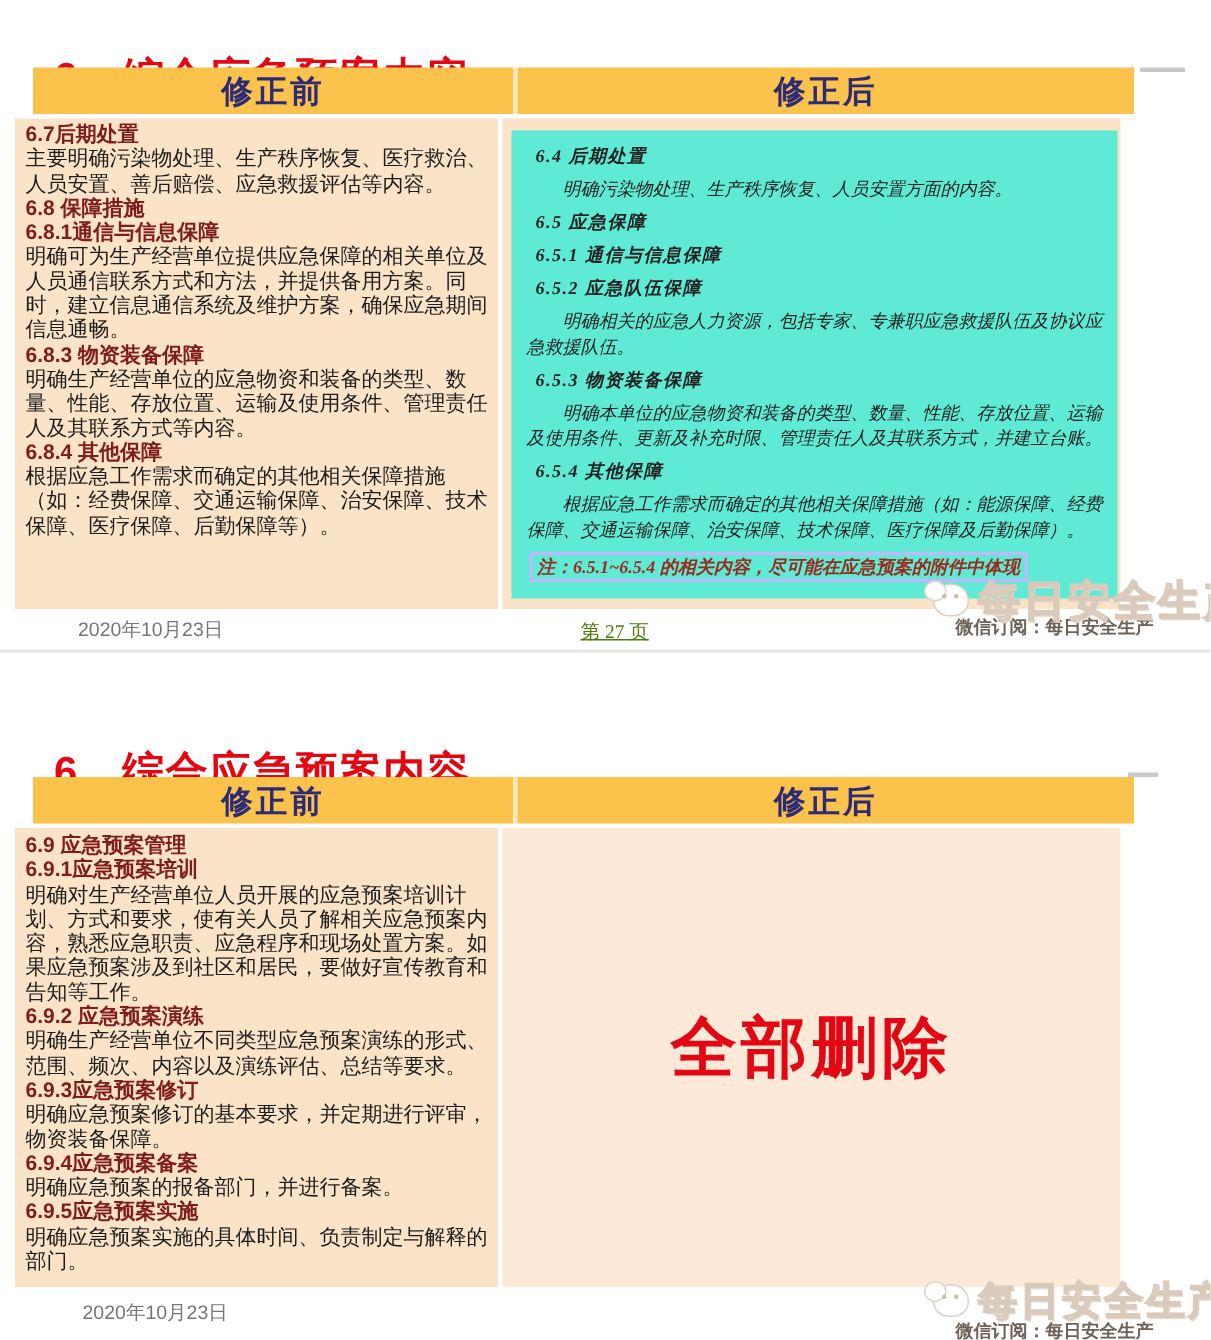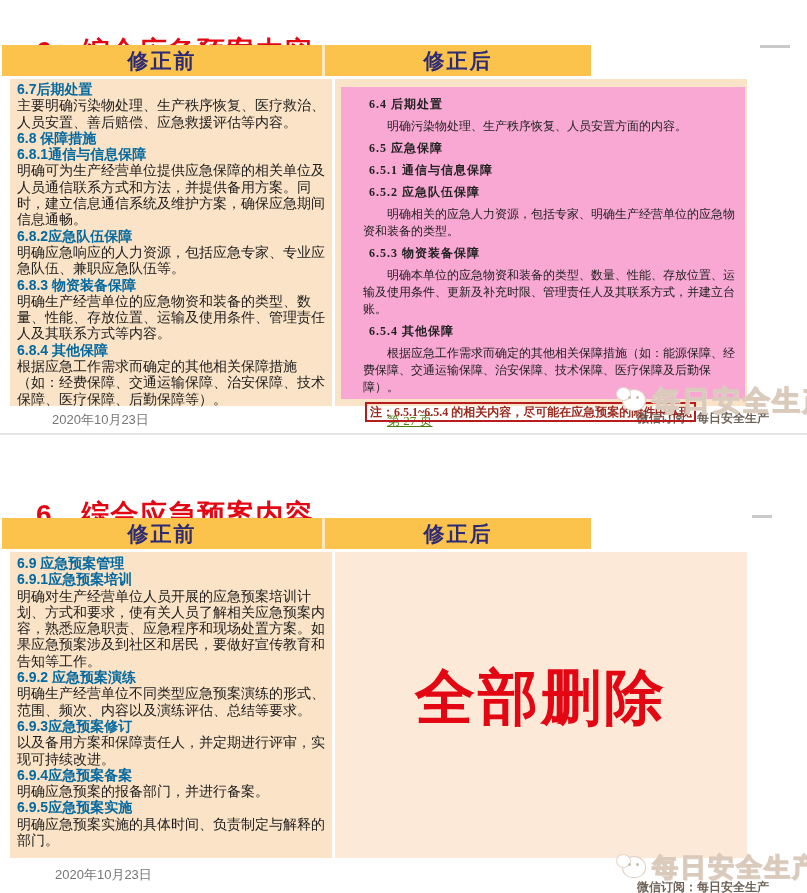--- a/index.html
+++ b/index.html
@@ -13,61 +13,61 @@
   #slide2{top:447px;height:446px;}
 
   .slide-title{
     position:absolute;left:36px;top:5px;
     font-size:28px;font-weight:800;letter-spacing:1px;
     color:#e30613;white-space:nowrap;margin-top:28px;
   }
   .corner-dash{position:absolute;height:3px;background:#c9c9c9;}
 
   
-  .tbl-header{position:absolute;left:2px;width:589px;height:31px;display:flex;}
+  .tbl-header{position:absolute;left:22px;width:734px;height:31px;display:flex;}
   .th-cell{
     background:#fbc24c;color:#2d2b75;
     font-size:21px;font-weight:800;letter-spacing:2px;
     display:flex;align-items:center;justify-content:center;
   }
   .th-before{width:320px;}
   .th-after{flex:1;}
   .th-gap{width:3px;background:#fde7bd;}
 
   
   .cell{position:absolute;box-sizing:border-box;}
   .cell-before{left:10px;width:322px;background:#fae3c6;padding:2px 7px 0 7px;}
   .before-text{font-size:14px;line-height:16.3px;color:#1c1c1c;font-weight:500;}
-  .before-text .sec-h{font-weight:800;color:#0369a1;}
+  .before-text .sec-h{font-weight:800;color:#7f1d1d;}
   .before-text .sec-p:empty{display:none;}
 
   .cell-after1{left:335px;width:412px;background:#fae3c6;}
   .after-inner{
     position:absolute;left:6px;right:2px;top:8px;bottom:7px;
-    background:#f9a8d4;box-sizing:border-box;
-    padding:9px 10px 2px 22px;
+    background:#5eead4;box-sizing:border-box;
+    padding:9px 10px 2px 10px;
     font-family:"Liberation Serif","DejaVu Serif",serif;
-    font-size:12px;line-height:17px;color:#222;
+    font-size:12px;line-height:17px;color:#222;font-style:italic;
   }
   .after-inner .rsec-h{font-weight:700;margin:0 0 5px 6px;letter-spacing:1px;}
   .after-inner .rsec-p{margin:0 0 5px 0;text-indent:2em;}
   .after-inner .rsec-p:empty{display:none;}
   .note-box{
     position:relative;z-index:1;margin-top:1px;margin-left:2px;
-    border:2px solid #b91c1c;display:inline-block;
+    border:2px solid #c4b5fd;display:inline-block;
     padding:0 3px;font-size:12px;line-height:16px;
     color:#9c2a1e;font-weight:700;white-space:nowrap;max-width:340px;overflow:hidden;
   }
 
   .cell-after2{
     left:335px;width:412px;background:#fce9d8;
     display:flex;align-items:center;justify-content:center;
   }
   .delete-all{
-    font-size:60px;font-weight:800;letter-spacing:3px;
+    font-size:44px;font-weight:800;letter-spacing:3px;
     color:#e30613;margin-top:-14px;
   }
 
   
   .footer-date{position:absolute;font-size:13px;font-weight:400;color:#767676;}
   .footer-page{
     position:absolute;font-family:"Liberation Serif","DejaVu Serif",serif;
     font-size:13px;color:#4d7c0f;text-decoration:underline;
   }
   .footer-sub{position:absolute;font-size:12px;font-weight:700;color:#6e6257;white-space:nowrap;text-align:right;}
@@ -115,24 +115,20 @@
         <div class="sec">
           <span class="sec-h">6.8 保障措施</span>
           
         </div>
 
         <div class="sec">
           <span class="sec-h">6.8.1通信与信息保障</span>
           <div class="sec-p">明确可为生产经营单位提供应急保障的相关单位及人员通信联系方式和方法，并提供备用方案。同时，建立信息通信系统及维护方案，确保应急期间信息通畅。</div>
         </div>
 
-        <div class="sec">
-          <span class="sec-h">6.8.2应急队伍保障</span>
-          <div class="sec-p">明确应急响应的人力资源，包括应急专家、专业应急队伍、兼职应急队伍等。</div>
-        </div>
 
         <div class="sec">
           <span class="sec-h">6.8.3 物资装备保障</span>
           <div class="sec-p">明确生产经营单位的应急物资和装备的类型、数量、性能、存放位置、运输及使用条件、管理责任人及其联系方式等内容。</div>
         </div>
 
         <div class="sec">
           <span class="sec-h">6.8.4 其他保障</span>
           <div class="sec-p">根据应急工作需求而确定的其他相关保障措施（如：经费保障、交通运输保障、治安保障、技术保障、医疗保障、后勤保障等）。</div>
         </div>
@@ -152,21 +148,21 @@
             <div class="rsec-h">6.5  应急保障</div>
 
           </div>
 
           <div class="rsec">
             <div class="rsec-h">6.5.1 通信与信息保障</div>
           </div>
 
           <div class="rsec">
             <div class="rsec-h">6.5.2 应急队伍保障</div>
-            <div class="rsec-p">明确相关的应急人力资源，包括专家、明确生产经营单位的应急物资和装备的类型。</div>
+            <div class="rsec-p">明确相关的应急人力资源，包括专家、专兼职应急救援队伍及协议应急救援队伍。</div>
           </div>
 
           <div class="rsec">
             <div class="rsec-h">6.5.3 物资装备保障</div>
             <div class="rsec-p">明确本单位的应急物资和装备的类型、数量、性能、存放位置、运输及使用条件、更新及补充时限、管理责任人及其联系方式，并建立台账。</div>
           </div>
 
           <div class="rsec">
             <div class="rsec-h">6.5.4 其他保障</div>
             <div class="rsec-p">根据应急工作需求而确定的其他相关保障措施（如：能源保障、经费保障、交通运输保障、治安保障、技术保障、医疗保障及后勤保障）。</div>
@@ -216,21 +212,21 @@
           <div class="sec-p">明确对生产经营单位人员开展的应急预案培训计划、方式和要求，使有关人员了解相关应急预案内容，熟悉应急职责、应急程序和现场处置方案。如果应急预案涉及到社区和居民，要做好宣传教育和告知等工作。</div>
         </div>
 
         <div class="sec">
           <span class="sec-h">6.9.2 应急预案演练</span>
           <div class="sec-p">明确生产经营单位不同类型应急预案演练的形式、范围、频次、内容以及演练评估、总结等要求。</div>
         </div>
 
         <div class="sec">
           <span class="sec-h">6.9.3应急预案修订</span>
-          <div class="sec-p">以及备用方案和保障责任人，并定期进行评审，实现可持续改进。</div>
+          <div class="sec-p">明确应急预案修订的基本要求，并定期进行评审，物资装备保障。</div>
         </div>
 
         <div class="sec">
           <span class="sec-h">6.9.4应急预案备案</span>
           <div class="sec-p">明确应急预案的报备部门，并进行备案。</div>
         </div>
 
         <div class="sec">
           <span class="sec-h">6.9.5应急预案实施</span>
           <div class="sec-p">明确应急预案实施的具体时间、负责制定与解释的部门。</div>

